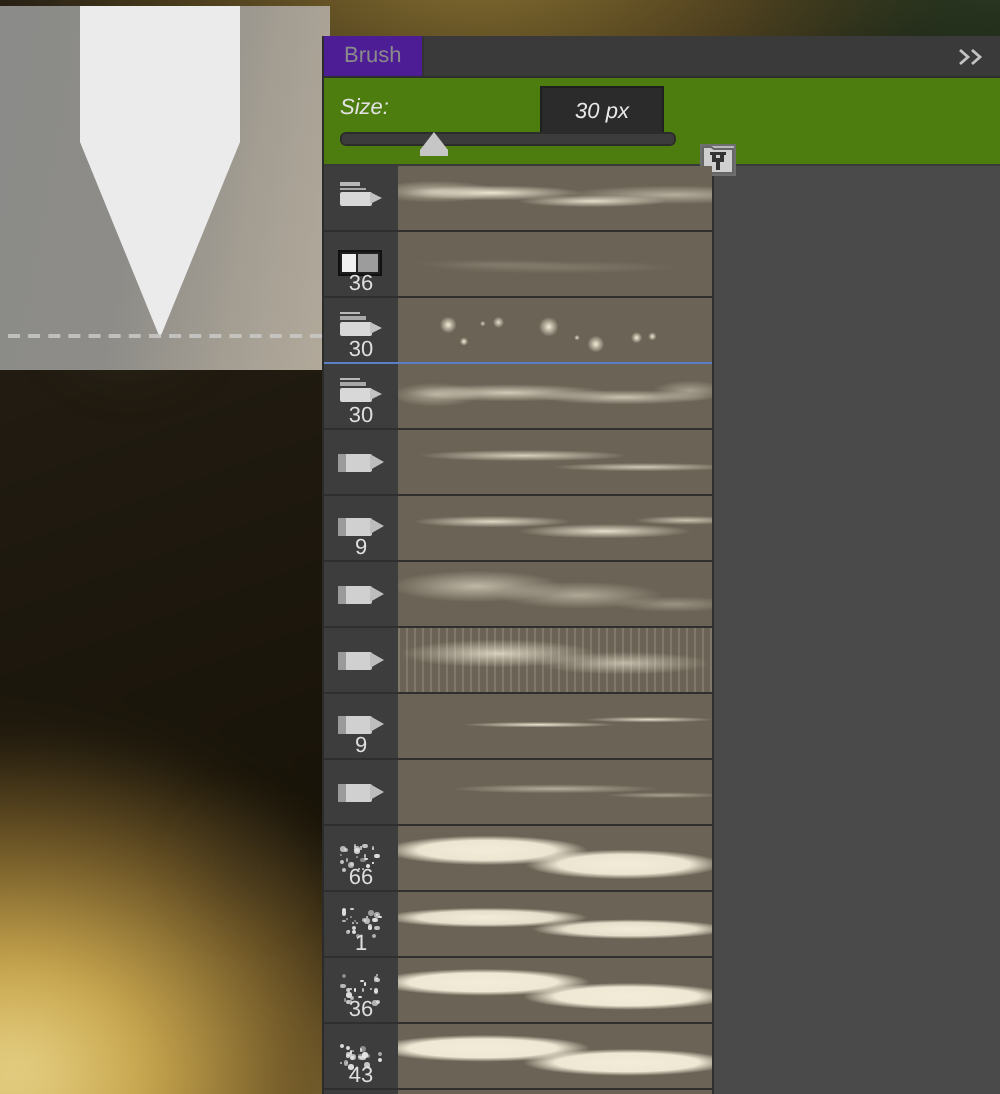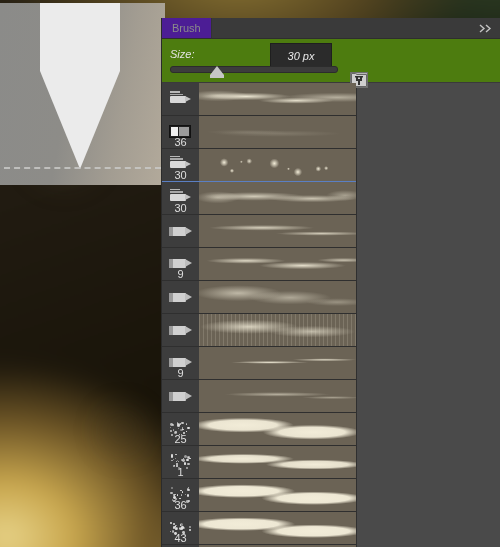--- a/index.html
+++ b/index.html
@@ -354,21 +354,21 @@
               <div class="spl" style="left:4.4px;top:11.3px;width:2.0px;height:2.0px;opacity:0.80"></div>
               <div class="spl" style="left:11.8px;top:4.7px;width:2.8px;height:2.8px;opacity:0.70"></div>
               <div class="spl" style="left:17.4px;top:13.8px;width:1.8px;height:1.8px;opacity:0.96"></div>
               <div class="spl" style="left:13.3px;top:15.4px;width:1.1px;height:1.1px;opacity:0.98"></div>
               <div class="spl" style="left:21.5px;top:8.0px;width:2.7px;height:2.7px;opacity:0.95"></div>
               <div class="spl" style="left:20.1px;top:5.5px;width:1.2px;height:1.2px;opacity:0.58"></div>
               <div class="spl" style="left:20.5px;top:12.1px;width:1.0px;height:1.0px;opacity:0.87"></div>
               <div class="spl" style="left:8.8px;top:12.5px;width:3.0px;height:3.0px;opacity:0.68"></div>
               <div class="spl" style="left:12.3px;top:9.6px;width:1.1px;height:1.1px;opacity:0.57"></div>
             </div>
-            <div class="row-size">25</div>
+            <div class="row-size">66</div>
           </div>
           <div class="row-preview">
             <div class="stroke" style="background: radial-gradient(62px 9px at 28% 38%, rgb(242, 236, 216) 0%, rgba(242, 236, 216, 0.95) 55%, rgba(242, 236, 216, 0) 82%), radial-gradient(60px 9px at 72% 60%, rgb(242, 236, 216) 0%, rgba(242, 236, 216, 0.95) 55%, rgba(242, 236, 216, 0) 82%);"></div>
           </div>
         </div>
         <div class="brush-row">
           <div class="row-icon">
             <div class="tip-wrap">
               <div class="spl" style="left:20.8px;top:7.0px;width:2.6px;height:2.6px;opacity:0.95"></div>
               <div class="spl" style="left:11.6px;top:8.9px;width:1.0px;height:1.0px;opacity:0.48"></div>

